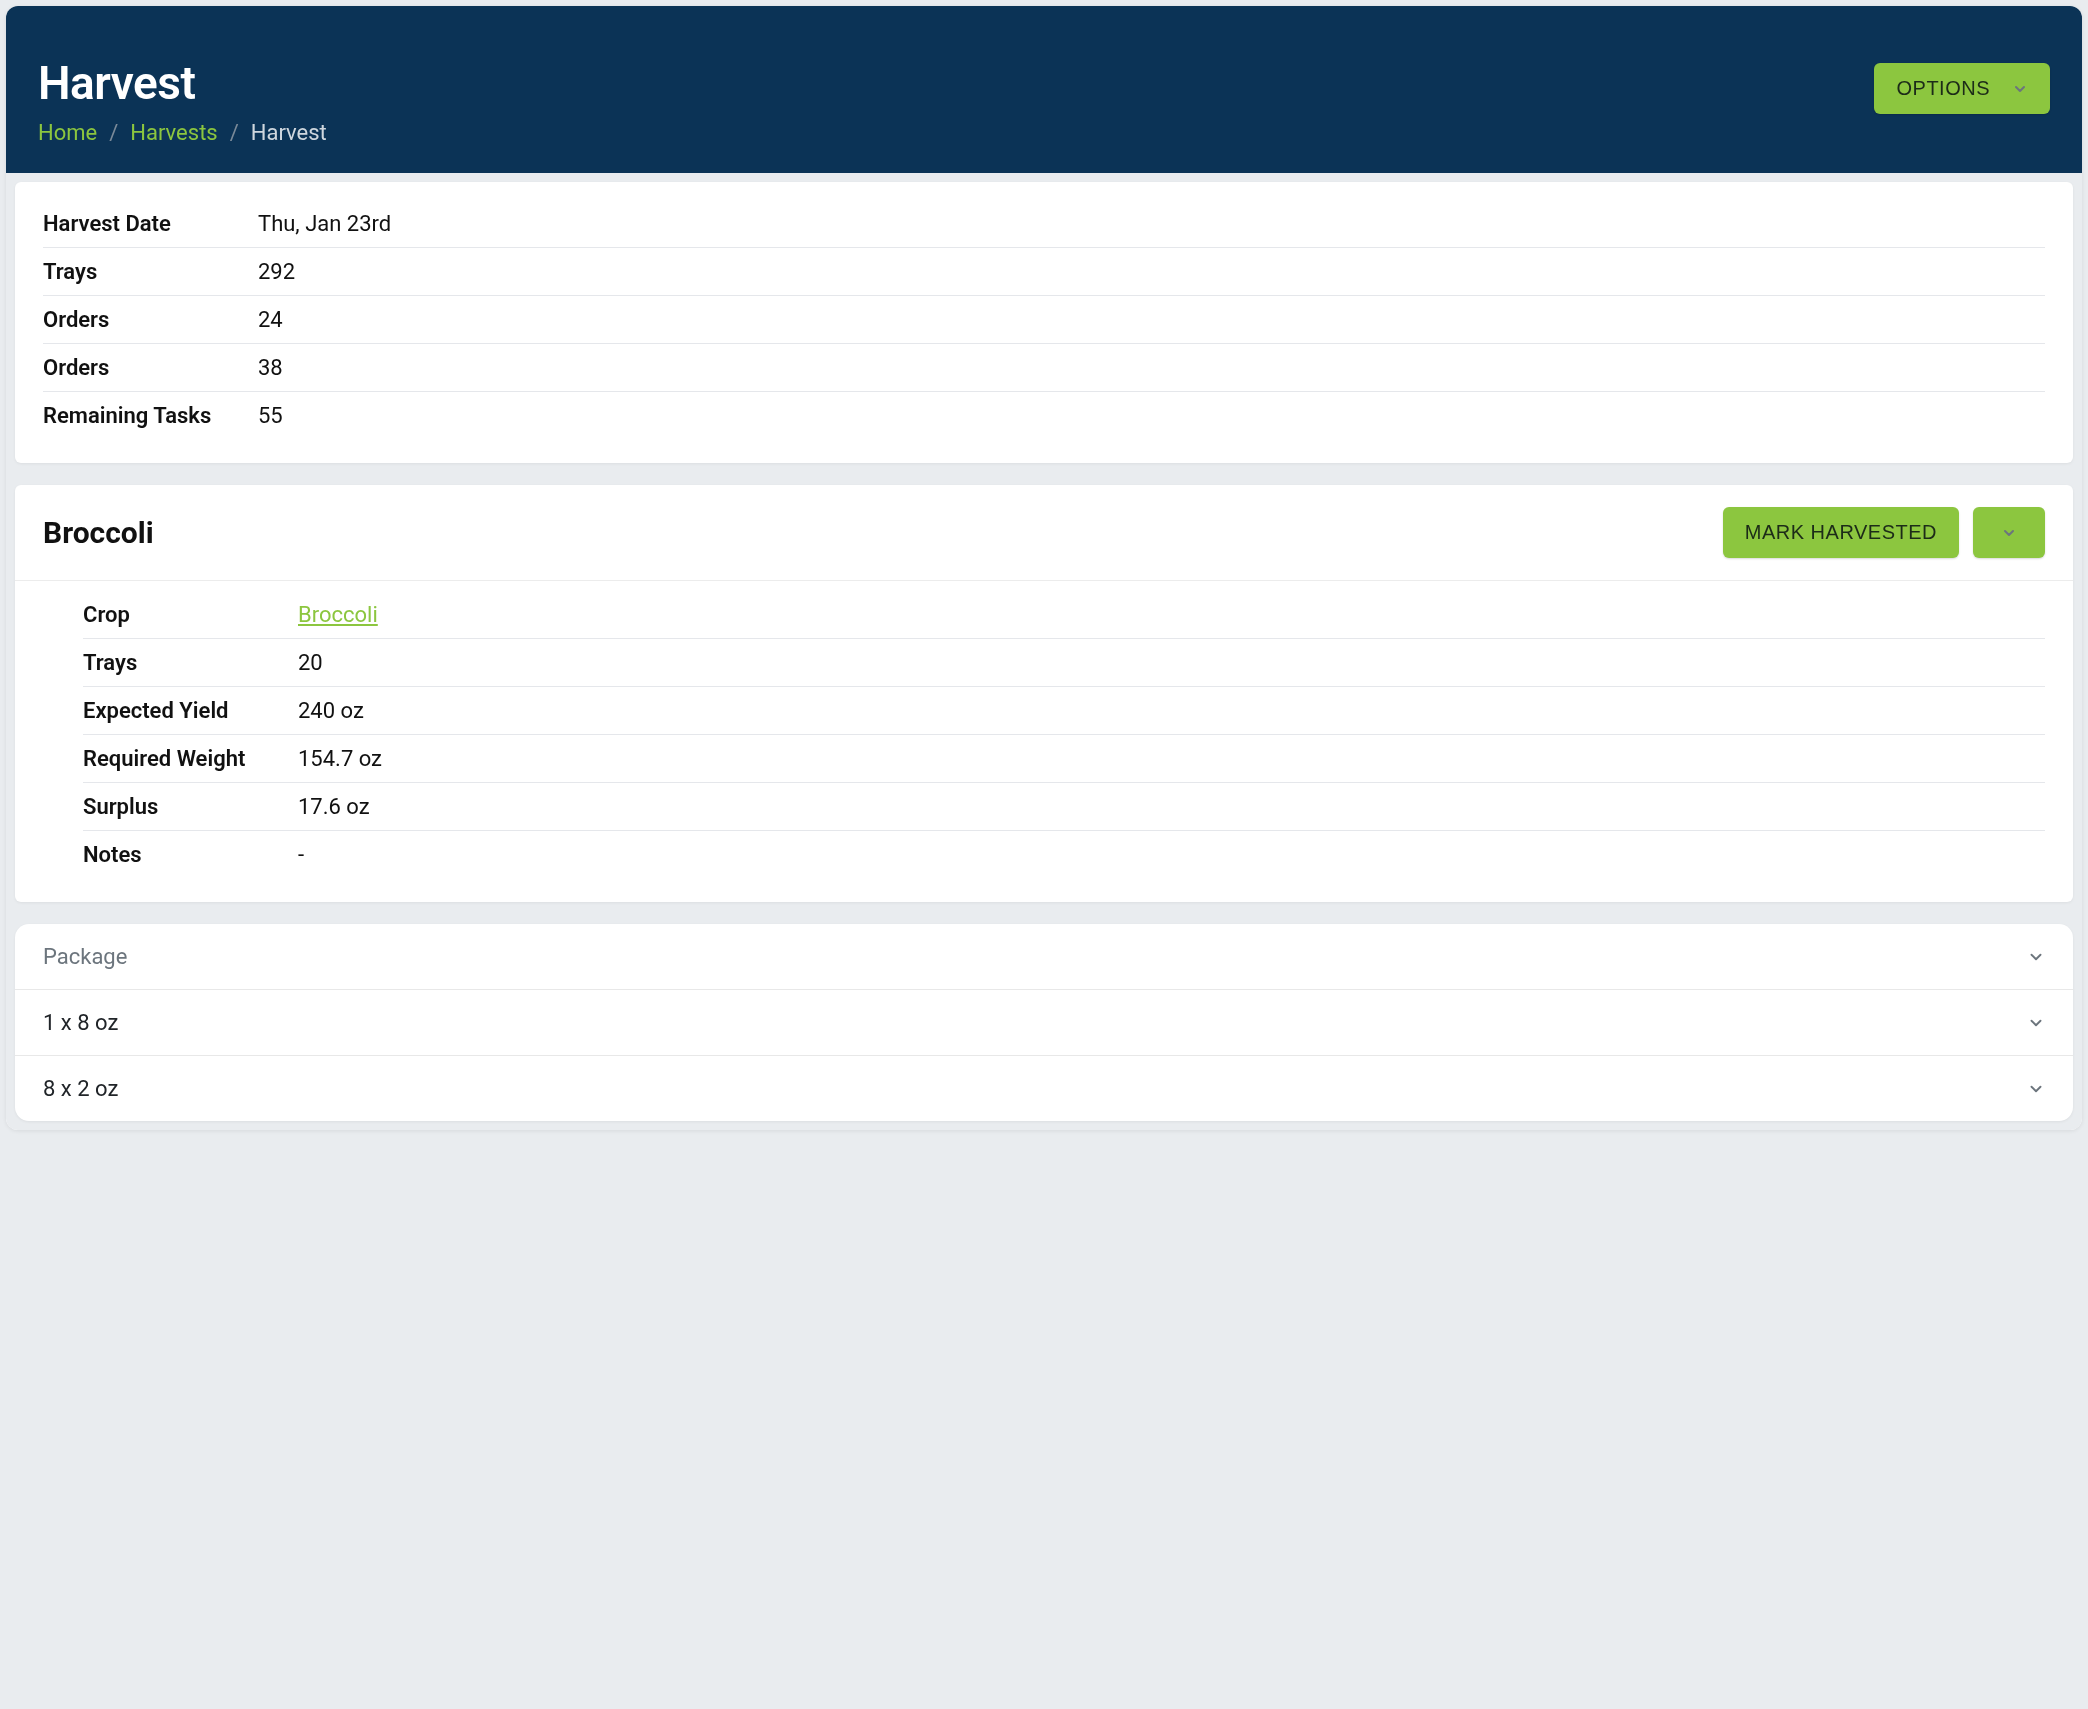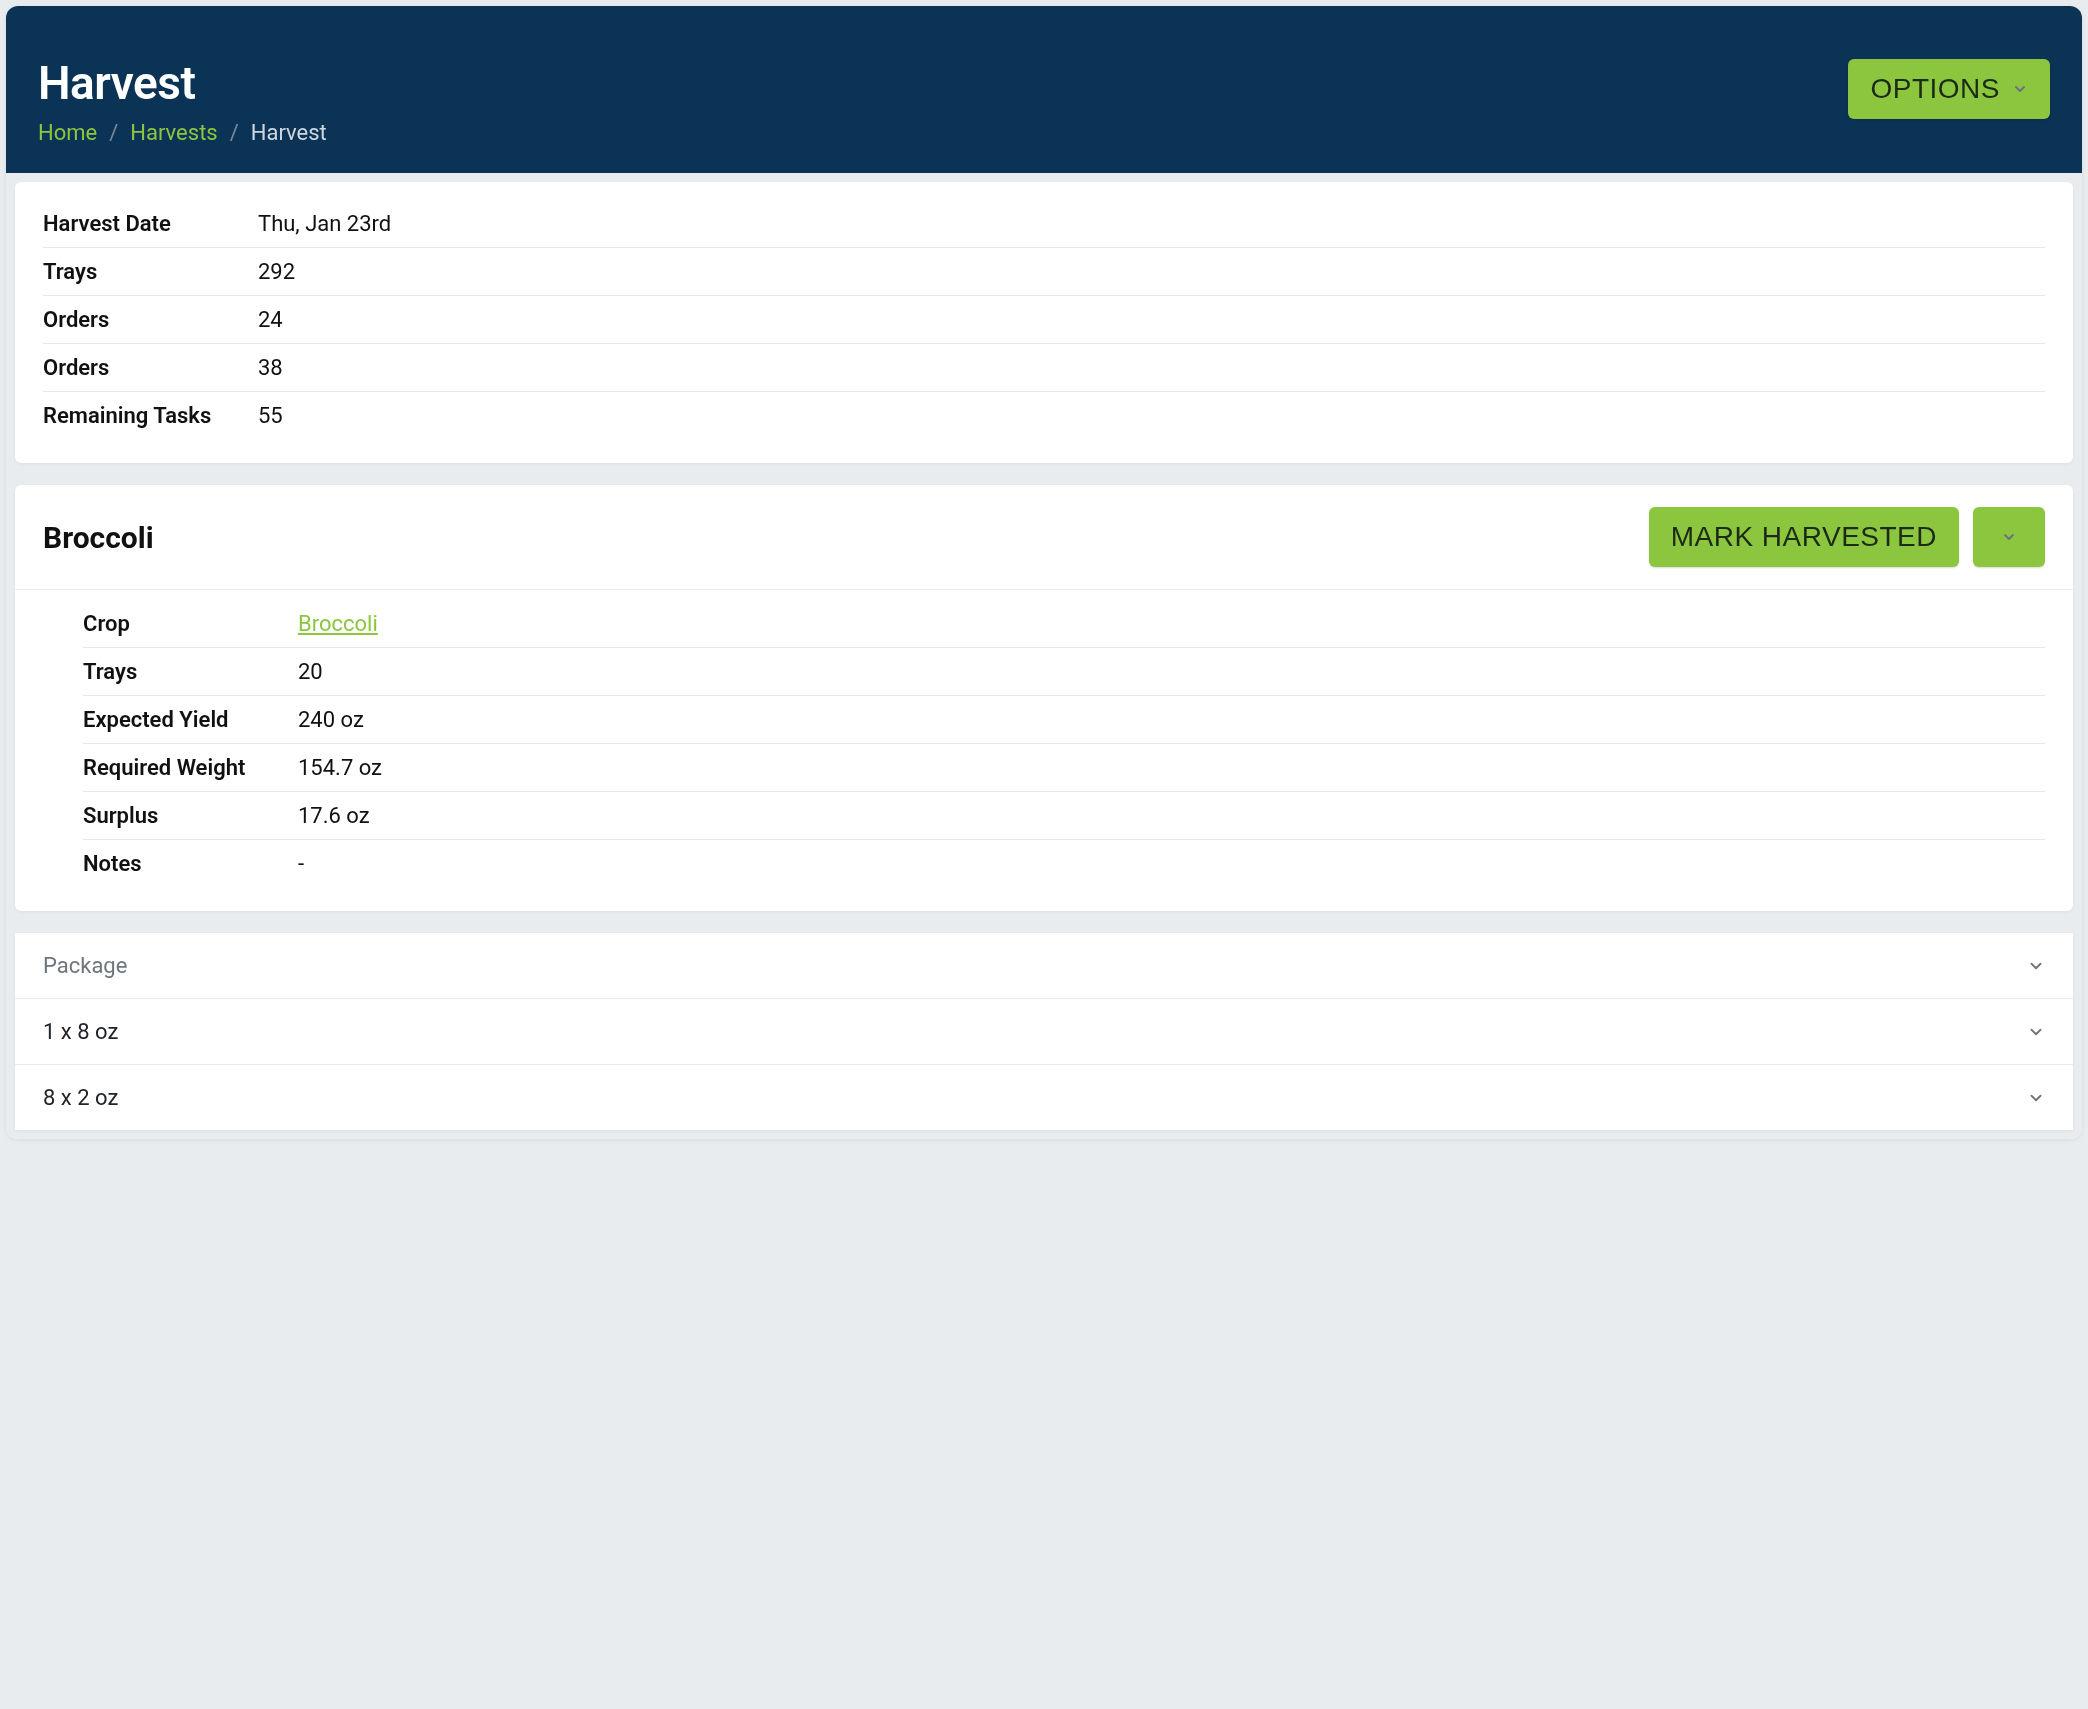--- a/index.html
+++ b/index.html
@@ -41,26 +41,26 @@
   .breadcrumb a { color: #8cc63f; text-decoration: none; }
   .breadcrumb .sep { color: #7a8a99; }
   .breadcrumb .current { color: #cfd7de; }
 
   .btn-green {
     background: #8cc63f;
     color: #1c2b18;
     border: none;
     border-radius: 6px;
     padding: 14px 22px;
-    font-size: 28px;
+    font-size: 20px;
     font-weight: 500;
     letter-spacing: 0.5px;
     display: inline-flex;
     align-items: center;
-    gap: 12px;
+    gap: 22px;
     cursor: pointer;
     box-shadow: 0 1px 2px rgba(0,0,0,0.15);
   }
   .btn-green svg { width: 16px; height: 16px; }
   .btn-icon-only { padding: 14px 28px; }
 
   .content {
     background: #e9ecef;
     padding: 9px;
   }
@@ -106,21 +106,21 @@
   }
   .section-actions { display: flex; gap: 14px; }
 
   .section-sub {
     padding: 10px 28px 24px 28px;
     margin-left: 40px;
   }
 
   .list-card {
     background: #fff;
-    border-radius: 0;
+    border-radius: 14px;
     box-shadow: 0 1px 3px rgba(0,0,0,0.06);
     text-align: right;
   }
   .list-header, .list-item {
     display: flex;
     align-items: center;
     justify-content: space-between;
     padding: 20px 28px;
     border-bottom: 1px solid #e8e8e8;
     font-size: 22px;

